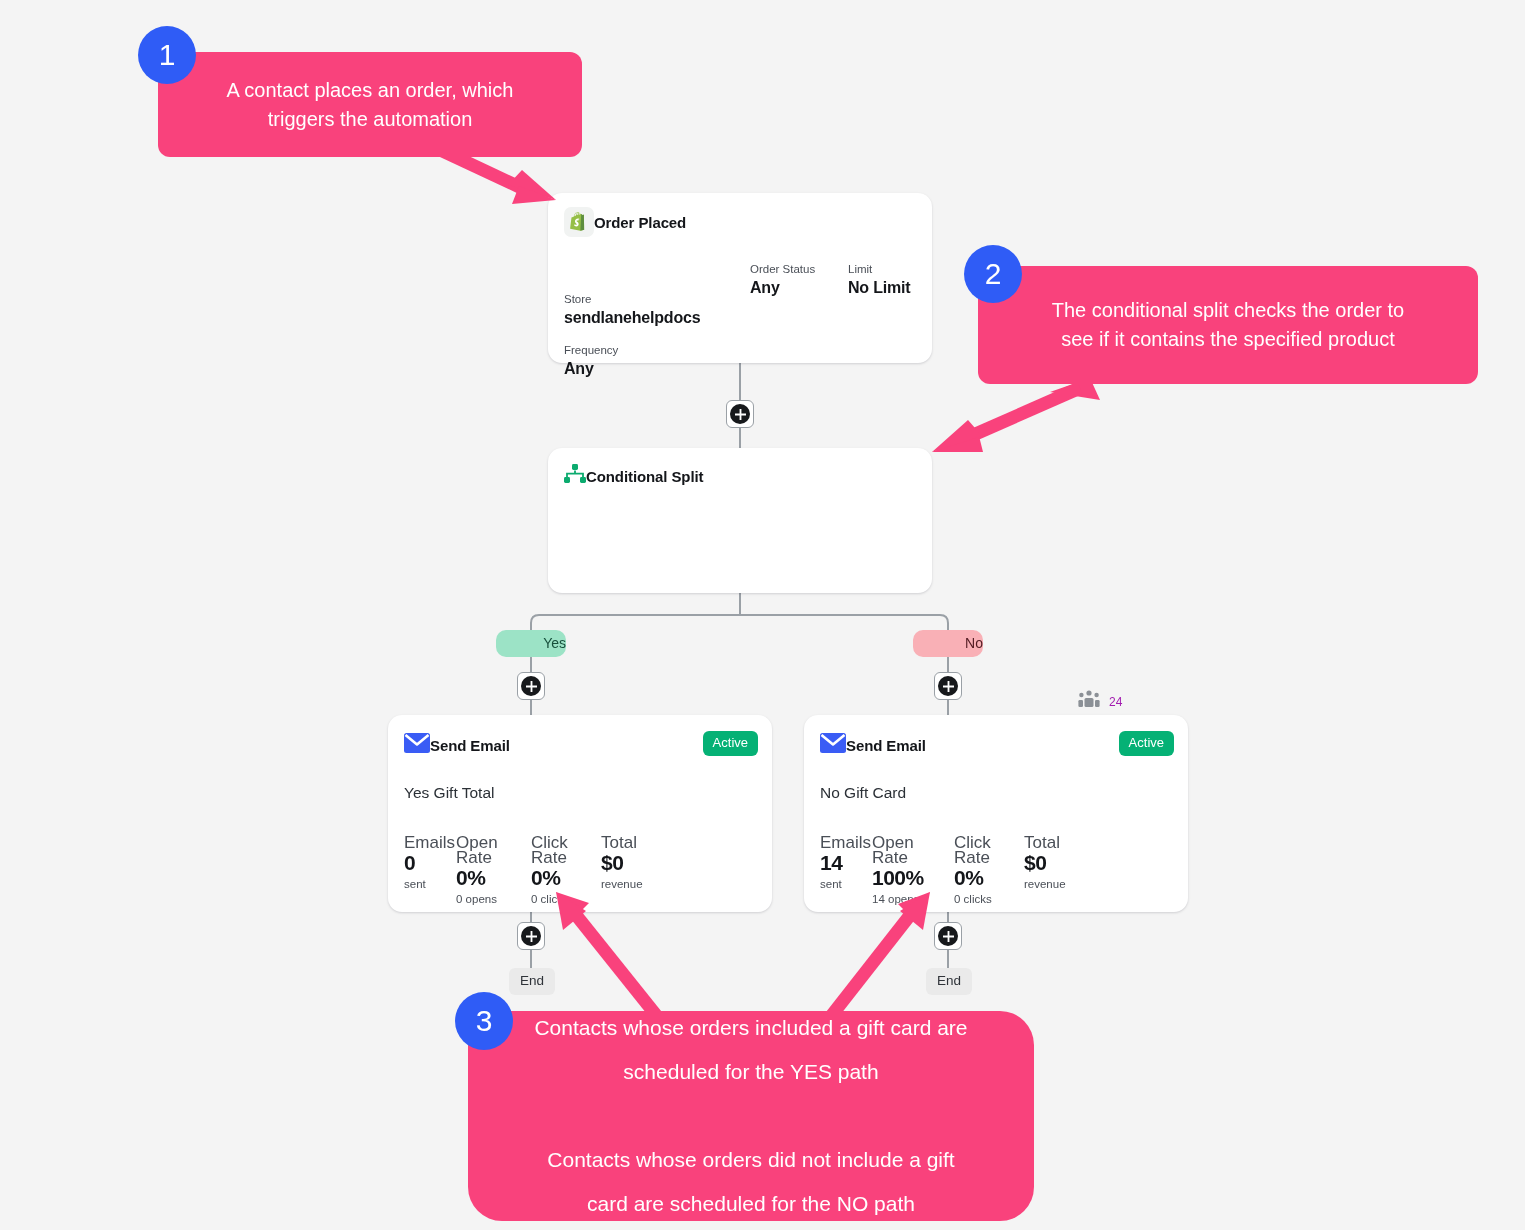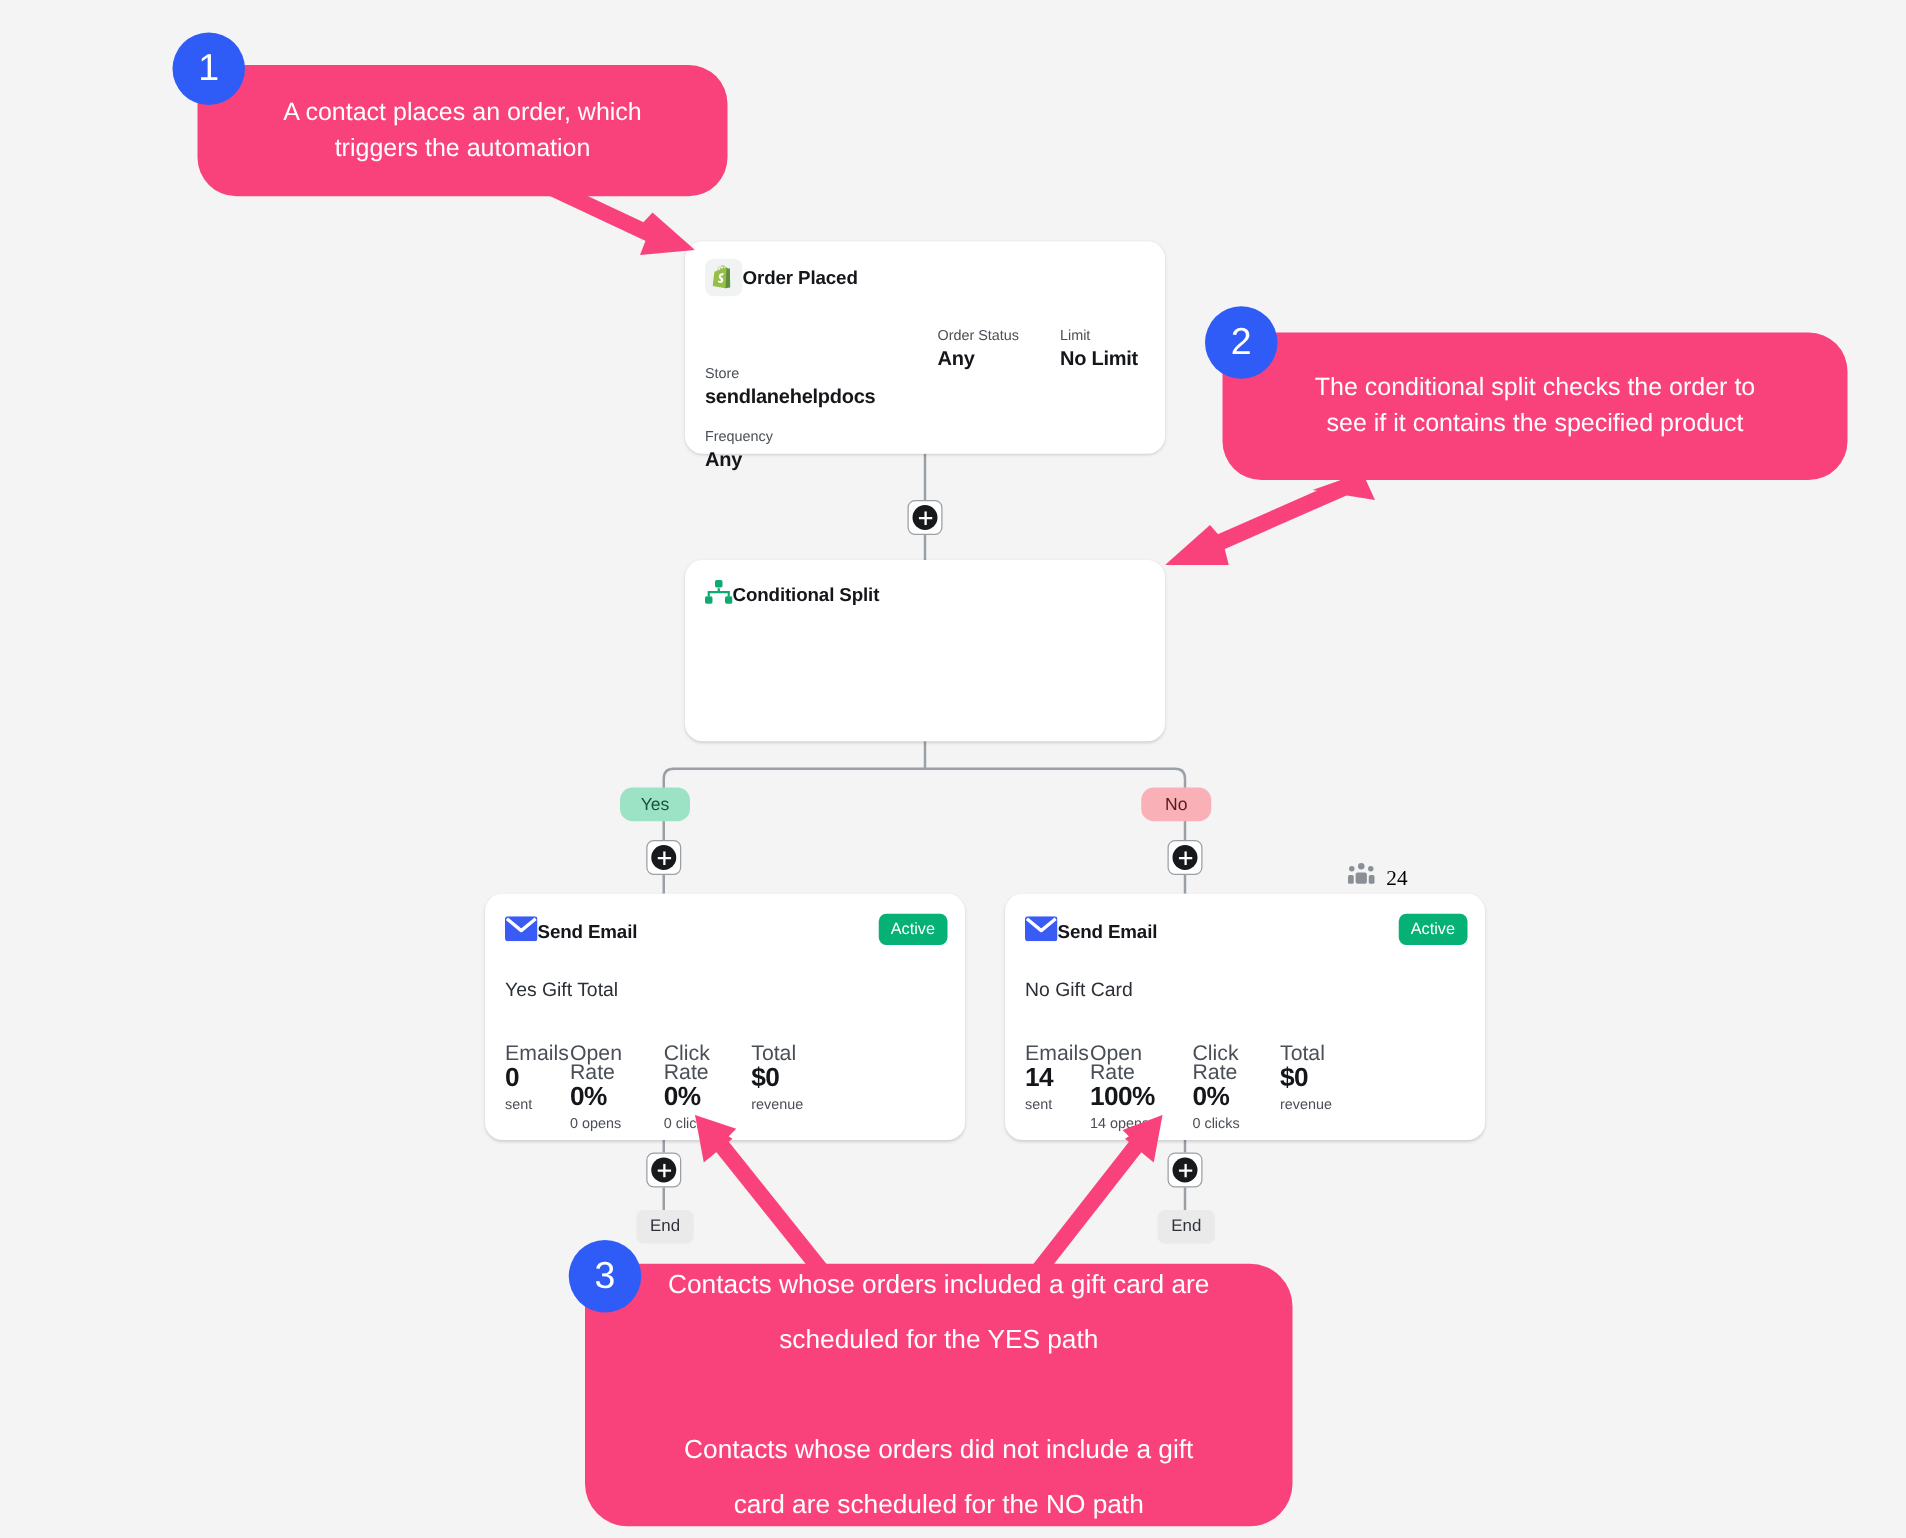--- a/index.html
+++ b/index.html
@@ -157,22 +157,22 @@
     width: 20px; height: 20px; border-radius: 50%;
     background: #17191c;
     display: flex; align-items: center; justify-content: center;
   }
 
   
   .path-badge {
     position: absolute;
     border-radius: 10px;
     padding: 5px 0 6px 0;
-    width: 56px;
-    text-align: center;
+    width: 70px;
+    text-align: right;
     font-size: 14px;
     line-height: 16px;
   }
   .badge-yes { background: #9ce3c6; color: #17503c; }
   .badge-no  { background: #f9b0b6; color: #521b22; }
 
   .end-badge {
     position: absolute;
     background: #eaeaea;
     color: #2f3339;
@@ -181,28 +181,28 @@
     border-radius: 6px;
     padding: 5px 11px 6px 11px;
   }
 
   
   .contacts {
     position: absolute;
     display: flex; align-items: center; gap: 9px;
   }
   .contacts-count {
-    font-size: 17px; color: #000000; font-family: Liberation Serif, serif;
+    font-size: 12px; color: #a21caf;
   }
 
   
   .callout {
     position: absolute;
     background: #f9427c;
-    border-radius: 31px;
+    border-radius: 12px;
     color: #ffffff;
     text-align: center;
     display: flex; align-items: center; justify-content: center;
     box-sizing: border-box;
   }
   .callout-text {
     font-size: 20px;
     line-height: 29px;
     padding: 0 22px;
     white-space: pre-line;

